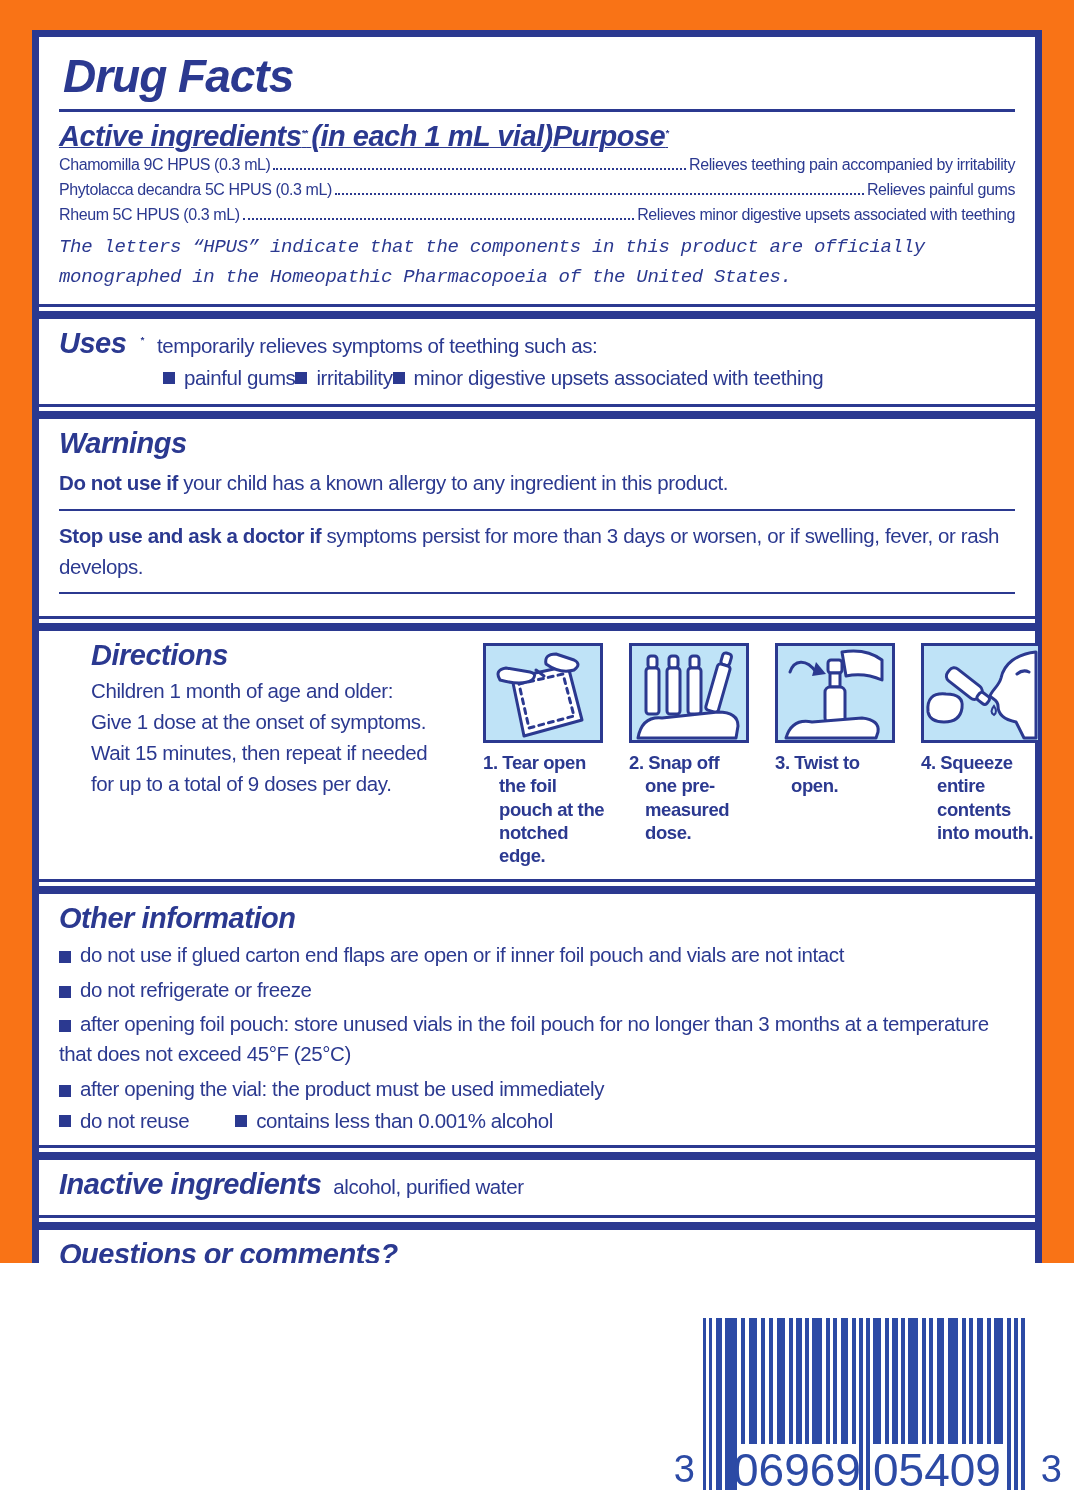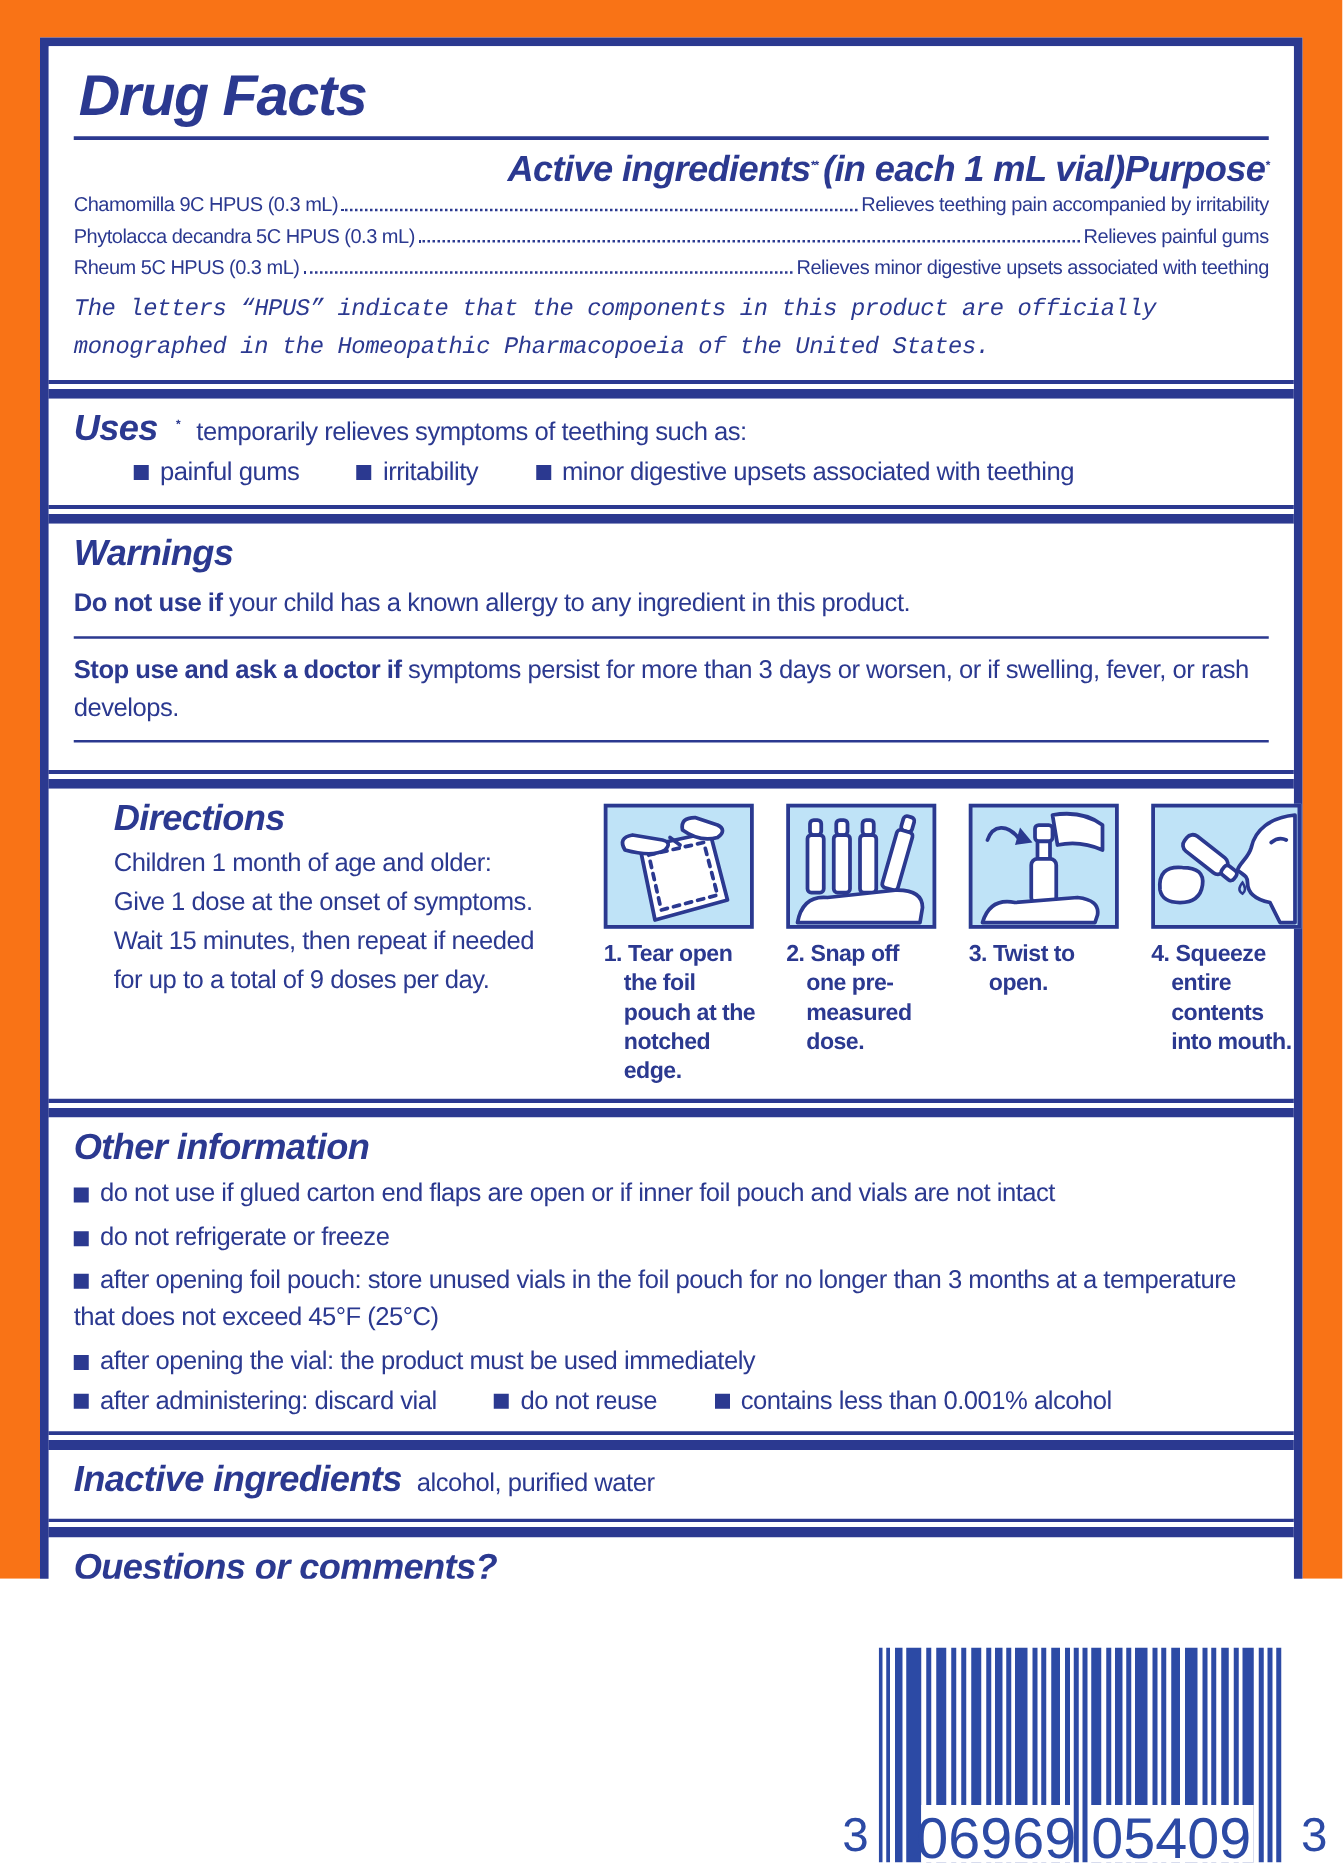--- a/index.html
+++ b/index.html
@@ -21,28 +21,28 @@
     background:linear-gradient(to bottom,#2B3990 0 3px,#ffffff 3px 7px,#2B3990 7px 15px); }
 
   .title { margin:0; padding:4px 0 0 4px; font-size:46px; font-weight:bold; font-style:italic; letter-spacing:-1px; }
   .title-rule { height:3px; background:#2B3990; margin:6px 0 8px 0; }
 
   .h2 { font-size:29px; font-weight:bold; font-style:italic; letter-spacing:-0.5px; }
   sup.ast { font-size:60%; font-weight:bold; font-style:italic; vertical-align:10px; letter-spacing:-1px; }
 
   .body-t { font-size:20.5px; letter-spacing:-0.4px; line-height:1.5; }
 
-  .active-head { display:flex; justify-content:flex-end; align-items:baseline; }
+  .active-head { display:flex; justify-content:flex-start; align-items:baseline;text-decoration:underline; }
   .dotrow { display:flex; align-items:baseline; font-size:16px; letter-spacing:-0.4px; line-height:1.55; }
   .leader { flex:1; border-bottom:2.5px dotted #2B3990; margin:0 3px 5px 3px; min-width:30px; }
   .hpus { font-style:italic; font-size:19px; letter-spacing:-0.3px; line-height:1.55; margin:6px 0 0 0;font-family:Liberation Mono, monospace; }
 
   .uses-line { display:flex; align-items:baseline; }
   .uses-line .h2 { margin-right:14px; }
-  .uses-items { display:flex; gap:46px; margin:4px 0 2px 48px; }
+  .uses-items { display:flex; margin:4px 0 2px 104px; }
   .bullet-item { display:flex; align-items:center; font-size:20.5px; letter-spacing:-0.4px; }
   .sq { display:inline-block; width:12px; height:12px; background:#2B3990; margin-right:9px; flex:0 0 auto; }
 
   .warn-p { margin:8px 0; }
   .lead-b { font-weight:bold; }
   .warn-hr { border:0; border-top:2px solid #2B3990; margin:10px 0; }
 
   .dir-flex { display:flex; }
   .dir-left { width:392px; flex:0 0 auto;margin-left:32px; }
   .dir-left .h2 { display:block; margin-bottom:4px; }
@@ -247,24 +247,20 @@
       <div class="oi-line">
           <span class="sq"></span>
           <span>do not refrigerate or freeze</span>
         </div>
       <div class="oi-wrap"><span class="sq"></span><span>after opening foil pouch: store unused vials in the foil pouch for no longer than 3 months at a temperature that does not exceed 45°F (25°C)</span></div>
       <div class="oi-line">
           <span class="sq"></span>
           <span>after opening the vial: the product must be used immediately</span>
         </div>
       <div class="oi-inline">
-        <span class="bullet-item">
-            <span class="sq"></span>
-            <span>after administering: discard vial</span>
-          </span>
         <span class="bullet-item">
             <span class="sq"></span>
             <span>do not reuse</span>
           </span>
         <span class="bullet-item">
             <span class="sq"></span>
             <span>contains less than 0.001% alcohol</span>
           </span>
       </div>
     </section>

